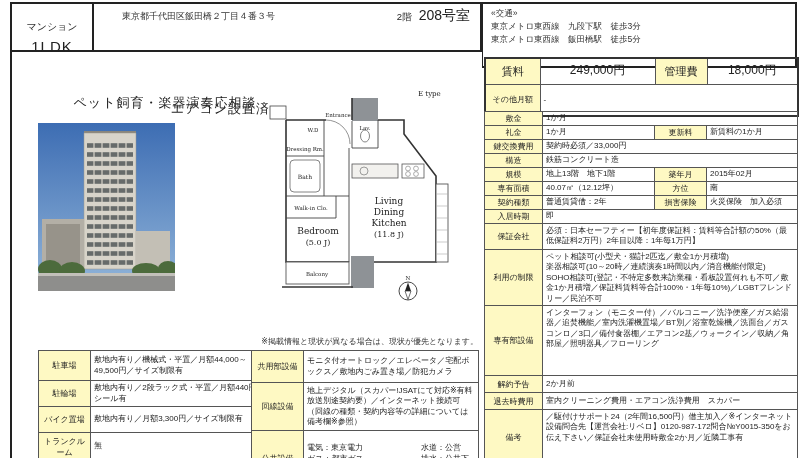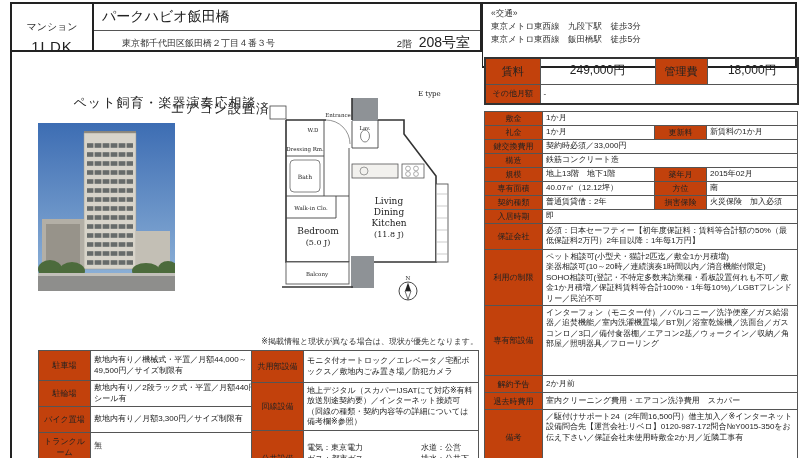--- a/index.html
+++ b/index.html
@@ -26,21 +26,21 @@
   .note{left:180px;top:336px;width:298px;text-align:right;font-size:8px;color:#333;}
 
   
   .photo{left:38px;top:123px;width:137px;height:168px;}
   .fplan{left:256px;top:84px;width:206px;height:250px;}
   .fp-label{font-family:"DejaVu Serif","Liberation Serif",serif;fill:#222;}
 
   
   table{border-collapse:collapse;table-layout:fixed;}
   td{border:1px solid #555;padding:1px 3px;overflow:hidden;}
-  .lab{background:#c2410c;text-align:center;vertical-align:middle;font-size:8px;color:#222;}
+  .lab{background:#fef9c3;text-align:center;vertical-align:middle;font-size:8px;color:#222;}
   .val{font-size:8px;vertical-align:middle;white-space:pre-line;line-height:1.3;color:#222;}
   .vtop{vertical-align:top;padding-top:2px;}
 
   .ptbl{left:484px;top:57px;width:313px;border:2px solid #333;}
   .ptbl .blab{font-size:11px;}
   .ptbl .bval{font-size:12px;text-align:center;}
   .dtbl{left:484px;top:111px;width:313px;border:1.5px solid #333;}
   .stbl{border:1.5px solid #333;}
   .parking{left:18px;top:350px;width:233px;margin-left:20px;}
   .factbl{left:251px;top:350px;width:228px;}
@@ -51,21 +51,20 @@
 </head>
 <body>
 
 <div id="page">
 
   <div class="abs hdr-cat">
     <div class="cat">マンション</div>
     <div class="ldk">1LDK</div>
   </div>
   <div class="abs hdr-main">
-    <div class="hdr-title">パークハビオ飯田橋</div>
     <div class="hdr-sub">
       <span class="hdr-addr">東京都千代田区飯田橋２丁目４番３号</span>
       <span class="hdr-room">
         <span>2階</span><span class="rn">208号室</span>
       </span>
     </div>
   </div>
   <div class="abs hdr-trans">
     <div>«交通»</div>
     <div>東京メトロ東西線　九段下駅　徒歩3分</div>
@@ -175,21 +174,21 @@
         <col style="width:52px">
         <col style="width:91px">
       </colgroup>
     <tbody>
         <tr style="height:26px">
       <td class="lab blab">賃料</td>
       <td class="val bval">249,000円</td>
       <td class="lab blab">管理費</td>
       <td class="val bval">18,000円</td>
     </tr>
-    <tr style="height:20px">
+    <tr style="height:32px">
       <td class="lab">その他月額</td>
       <td class="val" colspan="3">-</td>
     </tr>
   </tbody>
     </table>
 
   <table class="abs dtbl">
     <colgroup>
         <col style="width:58px">
         <col style="width:112px">

